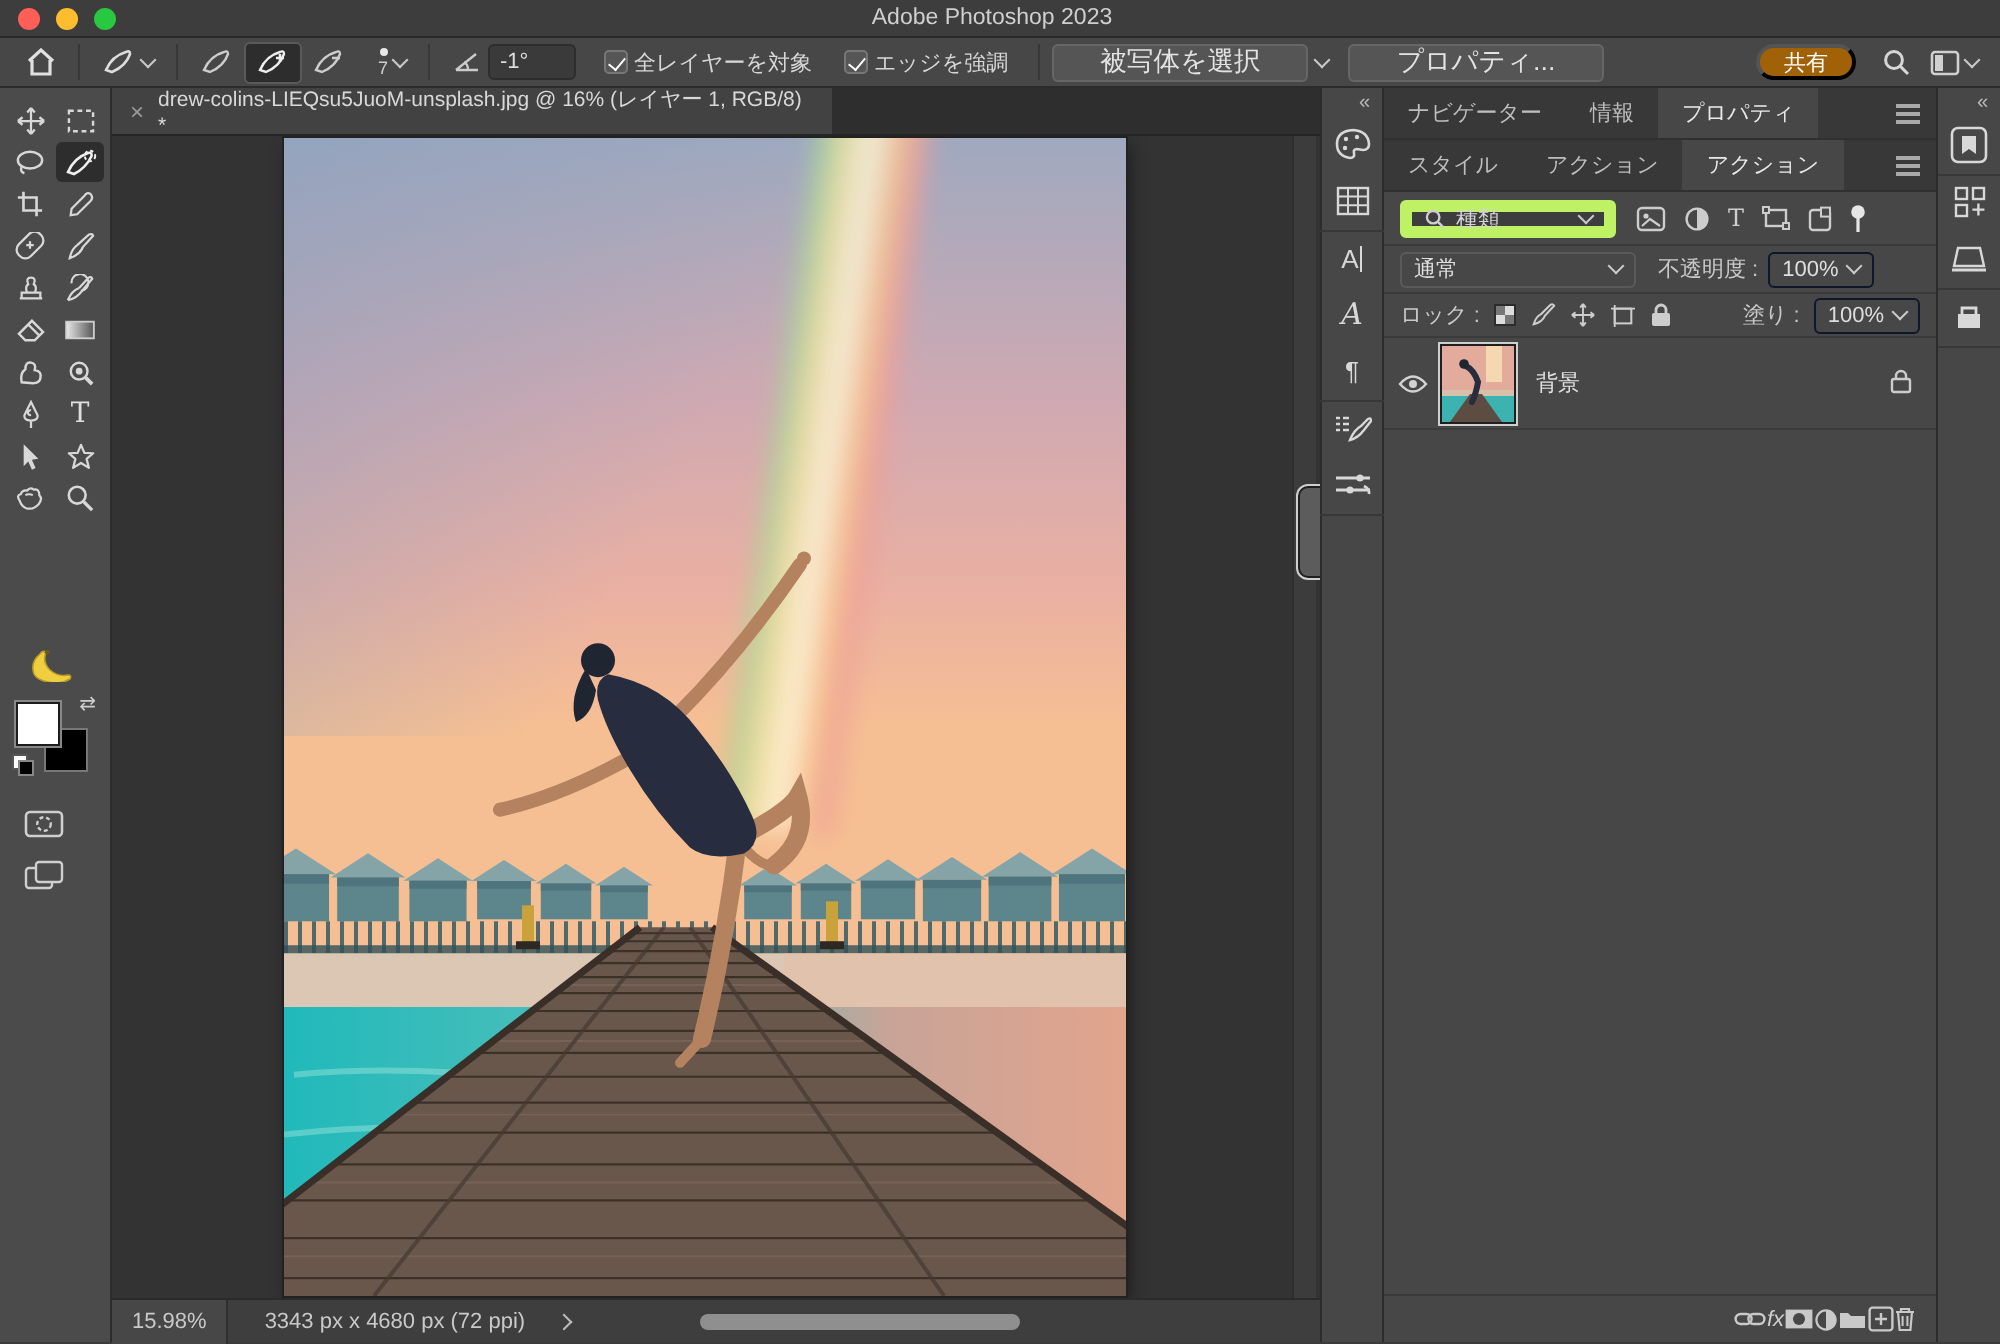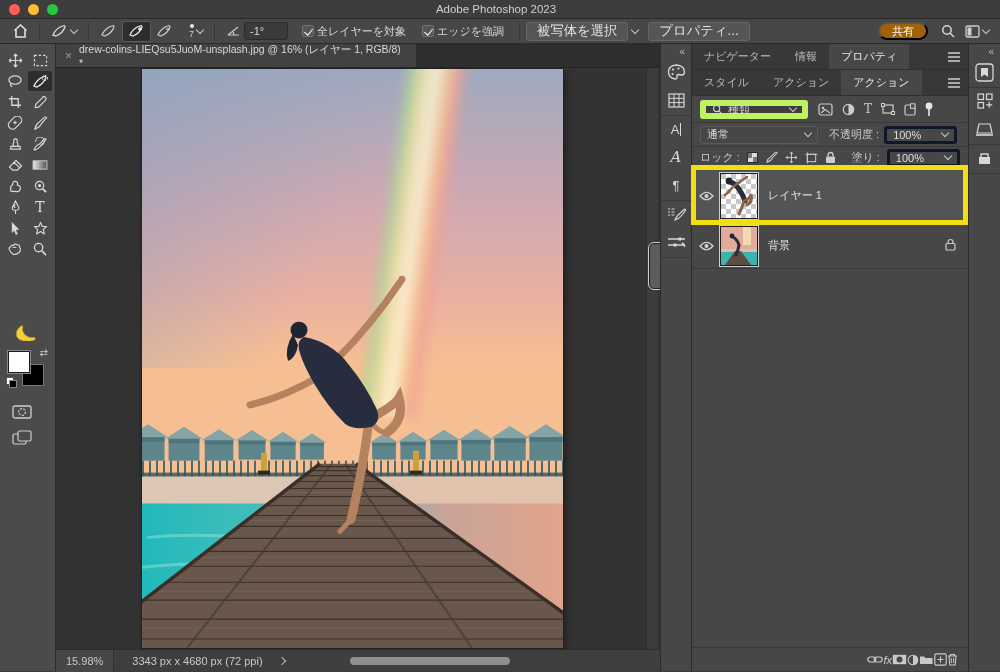--- a/index.html
+++ b/index.html
@@ -12,21 +12,21 @@
   .lights { position:absolute; left:9px; top:4px; display:flex; gap:8px; }
   .light { width:11px; height:11px; border-radius:50%; }
   .light.red{background:#ff5f57;} .light.yellow{background:#febc2e;} .light.green{background:#28c840;}
   .titlebar .title { position:absolute; left:0; right:8px; top:3px; text-align:center; font-size:11.5px; color:#cfcfcf; }
 
   
   .optionsbar { position:relative; height:25px; background:#474747; border-bottom:1px solid #2b2b2b; display:flex; align-items:center; }
   .ob-sep { width:1px; height:18px; background:#383838; margin:0 6px; }
   .ob-item { display:flex; align-items:center; gap:3px; padding:0 5px; height:21px; border-radius:3px; }
   .ob-item.selected { background:#2d2d2d; border:1px solid #5a5a5a; }
-  .ob-btn { background:#555; border:1px solid #666; border-radius:3px; height:19px; display:flex; align-items:center; padding:0 10px; color:#e2e2e2; }
+  .ob-btn { background:#555; border:1px solid #666; border-radius:3px; height:19px; display:flex; align-items:center; padding:0 23px; color:#e2e2e2; }
   .chev { width:6px; height:6px; border-right:1.5px solid #c9c9c9; border-bottom:1.5px solid #c9c9c9; transform:rotate(45deg); margin-top:-3px; }
   .checkbox { width:12px; height:12px; background:#565656; border:1px solid #777; border-radius:2.5px; position:relative; }
   .checkbox.checked::after { content:""; position:absolute; left:2.5px; top:0.5px; width:4px; height:7px;
     border-right:1.8px solid #fff; border-bottom:1.8px solid #fff; transform:rotate(40deg); }
   .angle-field { background:#3a3a3a; border:1px solid #2d2d2d; border-radius:3px; width:44px; height:18px; display:flex; align-items:center; padding-left:5px; color:#ddd; }
   .share-btn { background:#a16207; border-radius:10px; height:18px; padding:0 12px; display:flex; align-items:center; color:#fff; font-size:11px; }
   .brushsize { display:flex; flex-direction:column; align-items:center; line-height:8px; color:#ccc; font-size:9px; }
   .dot7 { width:4px; height:4px; background:#e8e8e8; border-radius:50%; margin-bottom:2px; }
 
   
@@ -82,21 +82,21 @@
   .panelmenu i { display:block; height:1.6px; background:#a9a9a9; }
 
   .filterrow { height:27px; display:flex; align-items:center; padding:0 8px; gap:6px; border-bottom:1px solid #3a3a3a; }
   .filterdrop { flex:0 0 108px; height:19px; background:#3d3d3d; border:6px solid #bef264; border-radius:3px; display:flex; align-items:center; gap:5px; padding:0 6px; color:#d4d4d4; }
   .filterdrop .chev { margin-left:auto; }
   .filtericons { display:flex; align-items:center; gap:9px; margin-left:4px; }
 
   .blendrow { height:24px; display:flex; align-items:center; padding:0 8px; gap:5px; border-bottom:1px solid #3a3a3a; color:#c9c9c9; }
   .blenddrop { flex:0 0 118px; height:18px; background:#474747; border:1px solid #5a5a5a; border-radius:3px; display:flex; align-items:center; padding:0 6px; color:#ddd; }
   .blenddrop .chev { margin-left:auto; }
-  .valbox { height:18px; background:#474747; border:3px solid #0f172a; border-radius:3px; display:flex; align-items:center; gap:21px; padding:0 6px; color:#ddd; }
+  .valbox { height:18px; background:#474747; border:1px solid #0f172a; border-radius:3px; display:flex; align-items:center; gap:5px; padding:0 6px; color:#ddd; }
 
   .lockrow { height:22px; display:flex; align-items:center; padding:0 8px; gap:7px; border-bottom:1px solid #3a3a3a; color:#c9c9c9; }
   .checker { width:11px; height:11px; background:
      conic-gradient(#ddd 0 25%, #777 0 50%, #ddd 0 75%, #777 0); border:1px solid #2c2c2c; }
 
   .layerslist { flex:1; position:relative; background:#474747; }
   .layerrow { position:relative; display:flex; align-items:center; height:54px; border-bottom:1px solid #3c3c3c; }
   .layerrow.selected { background:#545454; }
   .layerrow.bg { height:46px; }
   .eyecell { width:28px; display:flex; justify-content:center; }
@@ -614,40 +614,20 @@
               <path d="M3 5.5 V4 a2.5 2.5 0 0 1 5 0 V5.5" fill="none" stroke="#cdcdcd" stroke-width="1.4"></path>
             </svg>
           <span style="margin-left:auto">塗り :</span>
           <div class="valbox">
             <span>100%</span>
             <span class="chev"></span>
           </div>
         </div>
 
         <div class="layerslist">
-          <div class="layerrow selected">
-            <div class="annotation"></div>
-            <div class="eyecell">
-              <svg width="15" height="10" viewBox="0 0 15 10">
-                  <path d="M1 5 Q7.5 -2.5 14 5 Q7.5 12.5 1 5 Z" fill="none" stroke="#d2d2d2" stroke-width="1.2"></path>
-                  <circle cx="7.5" cy="5" r="2" fill="#d2d2d2"></circle>
-                </svg>
-            </div>
-            <div class="thumb trans">
-              <svg width="36" height="44" viewBox="0 0 36 44" style="position:absolute;left:0;top:0">
-                <path d="M9 8 Q14 9 18 15 Q22 21 24 27" stroke="#272d3e" stroke-width="5" fill="none" stroke-linecap="round"></path>
-                <path d="M13 12 Q20 7 26 3" stroke="#8a6348" stroke-width="2.5" fill="none" stroke-linecap="round"></path>
-                <path d="M11 14 Q7 19 4 21" stroke="#8a6348" stroke-width="2.5" fill="none" stroke-linecap="round"></path>
-                <path d="M23 27 Q21 34 18 40" stroke="#8a6348" stroke-width="3" fill="none" stroke-linecap="round"></path>
-                <path d="M25 26 Q30 23 30 20 Q32 28 26 31" stroke="#8a6348" stroke-width="3" fill="none" stroke-linecap="round"></path>
-                <circle cx="8" cy="7" r="3.4" fill="#202532"></circle>
-              </svg>
-            </div>
-            <span class="layername">レイヤー 1</span>
-          </div>
           <div class="layerrow bg">
             <div class="eyecell">
               <svg width="15" height="10" viewBox="0 0 15 10">
                   <path d="M1 5 Q7.5 -2.5 14 5 Q7.5 12.5 1 5 Z" fill="none" stroke="#d2d2d2" stroke-width="1.2"></path>
                   <circle cx="7.5" cy="5" r="2" fill="#d2d2d2"></circle>
                 </svg>
             </div>
             <div class="thumb" style="height:40px">
               <svg width="36" height="38" viewBox="0 0 36 38" style="position:absolute;left:0;top:0" preserveAspectRatio="none">
                 <rect width="36" height="38" fill="#e3ab9c"></rect>

